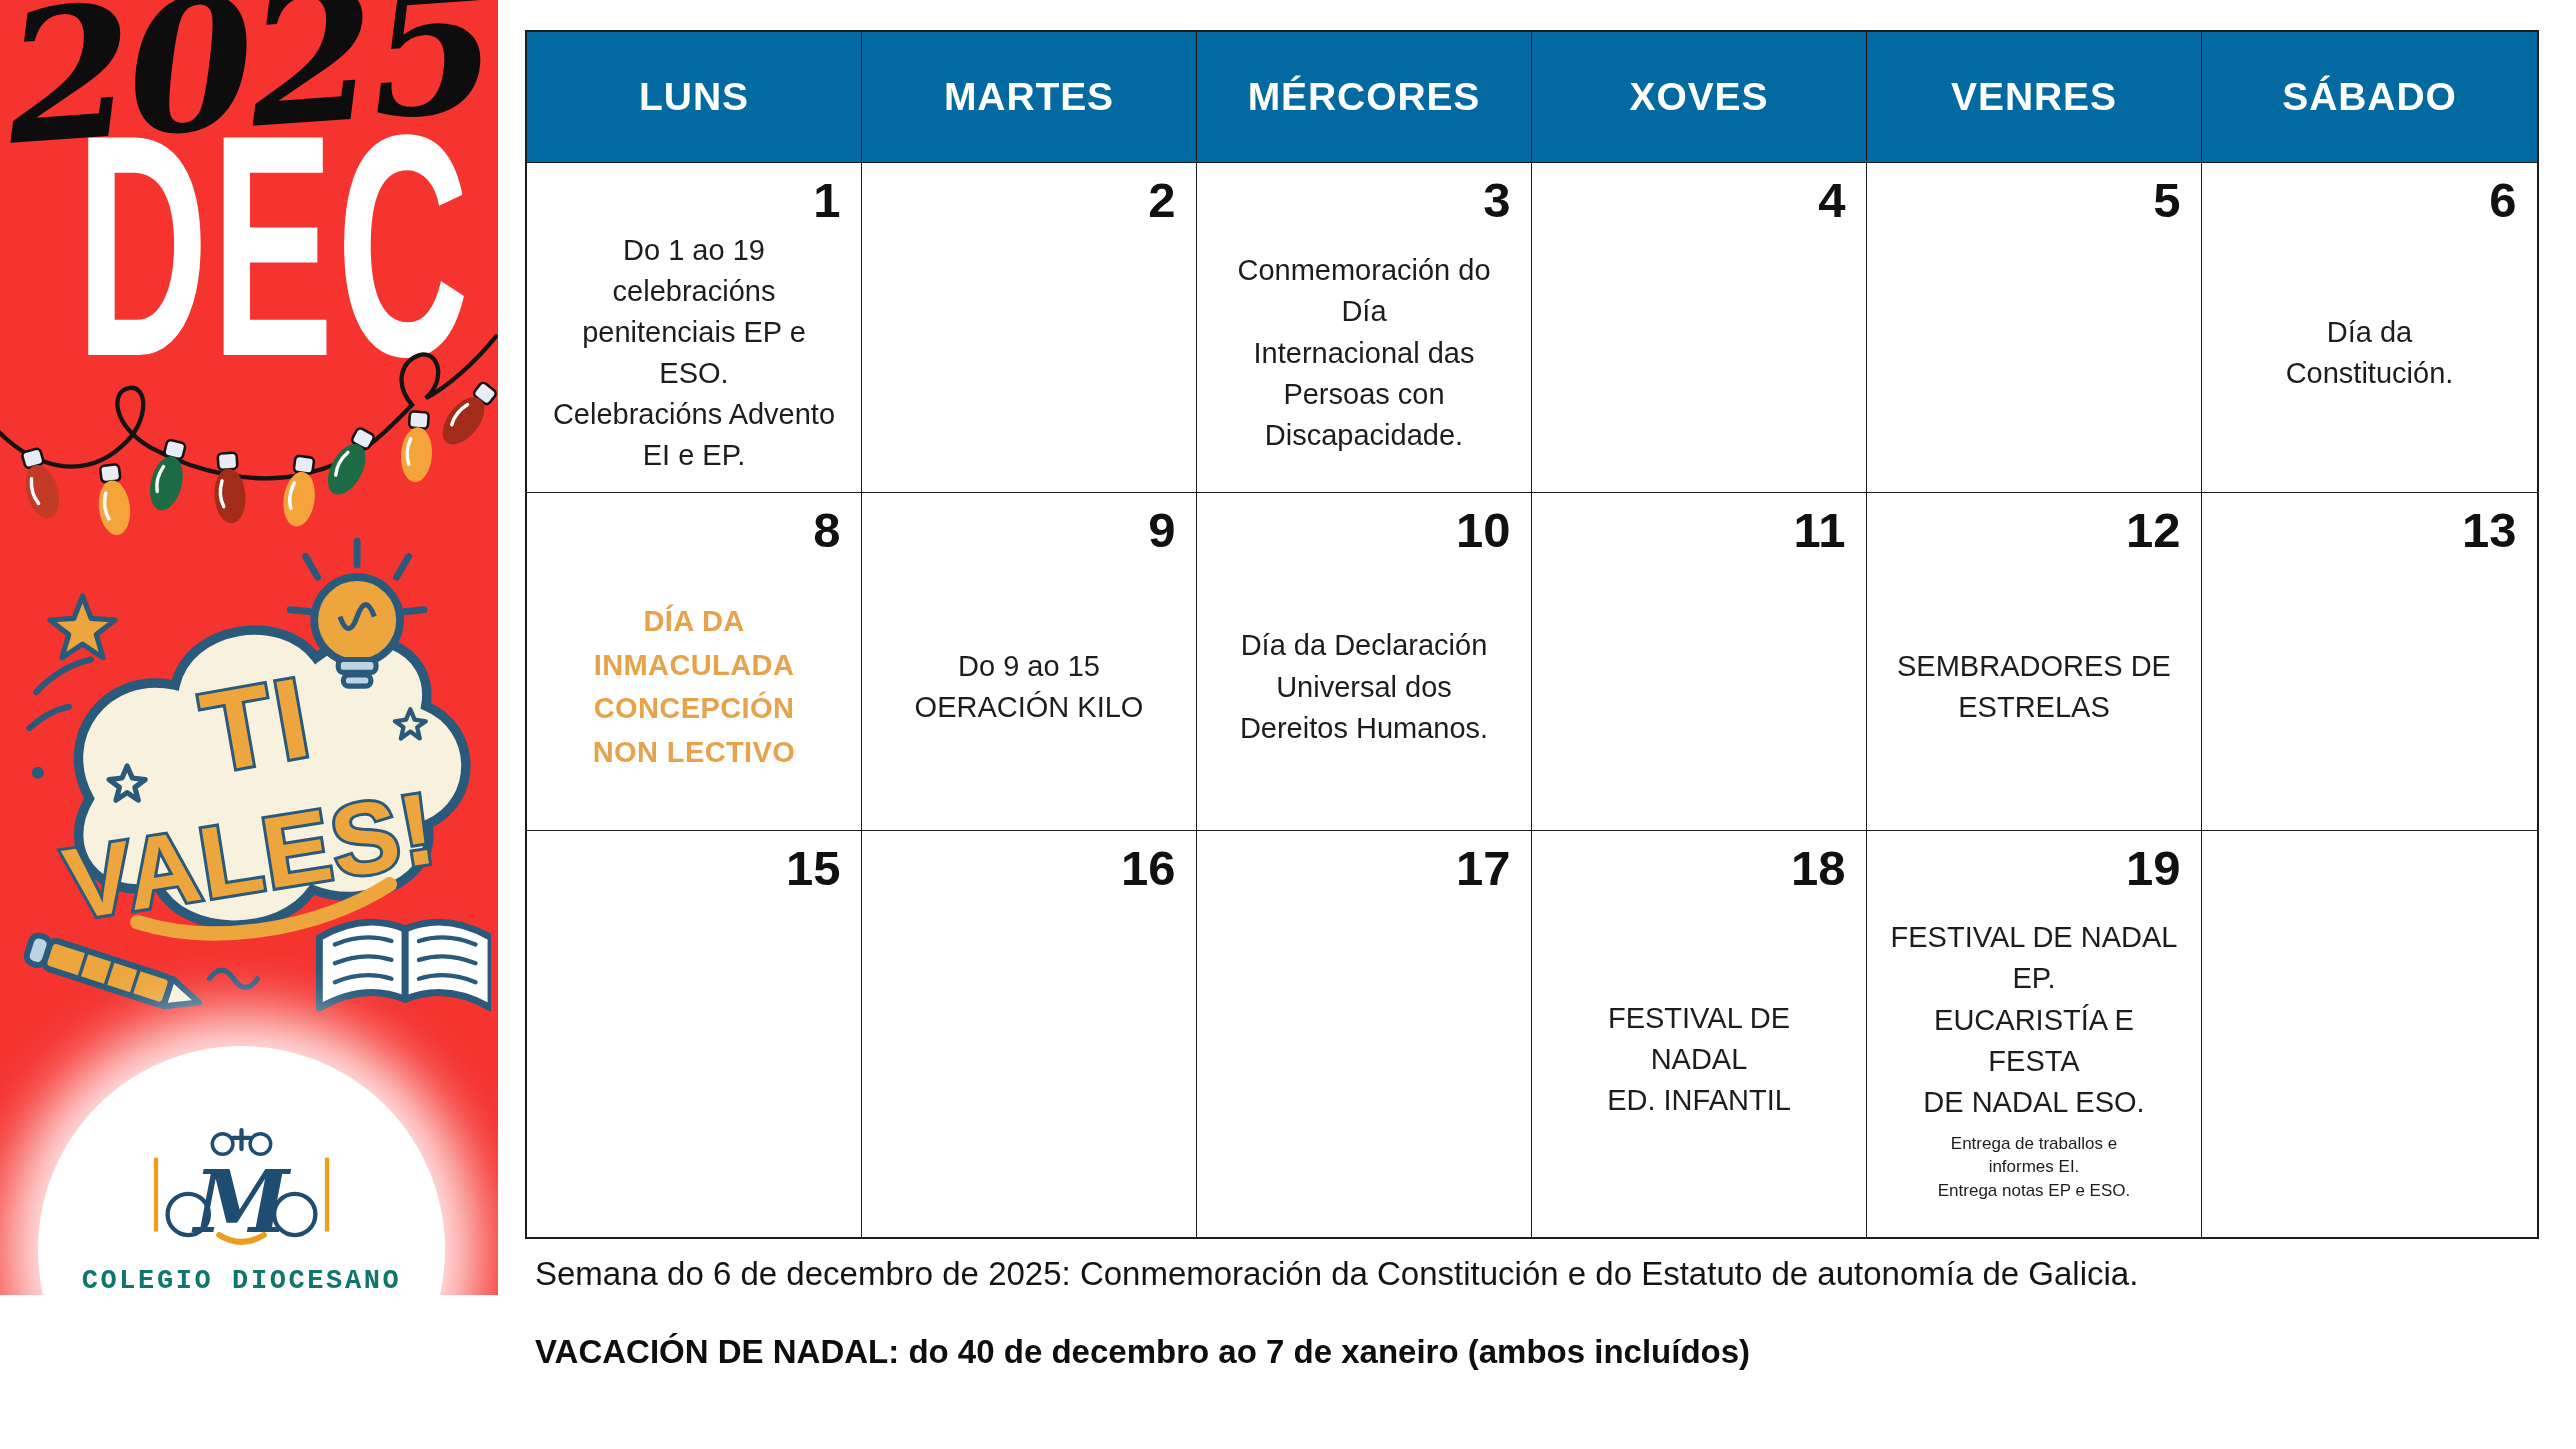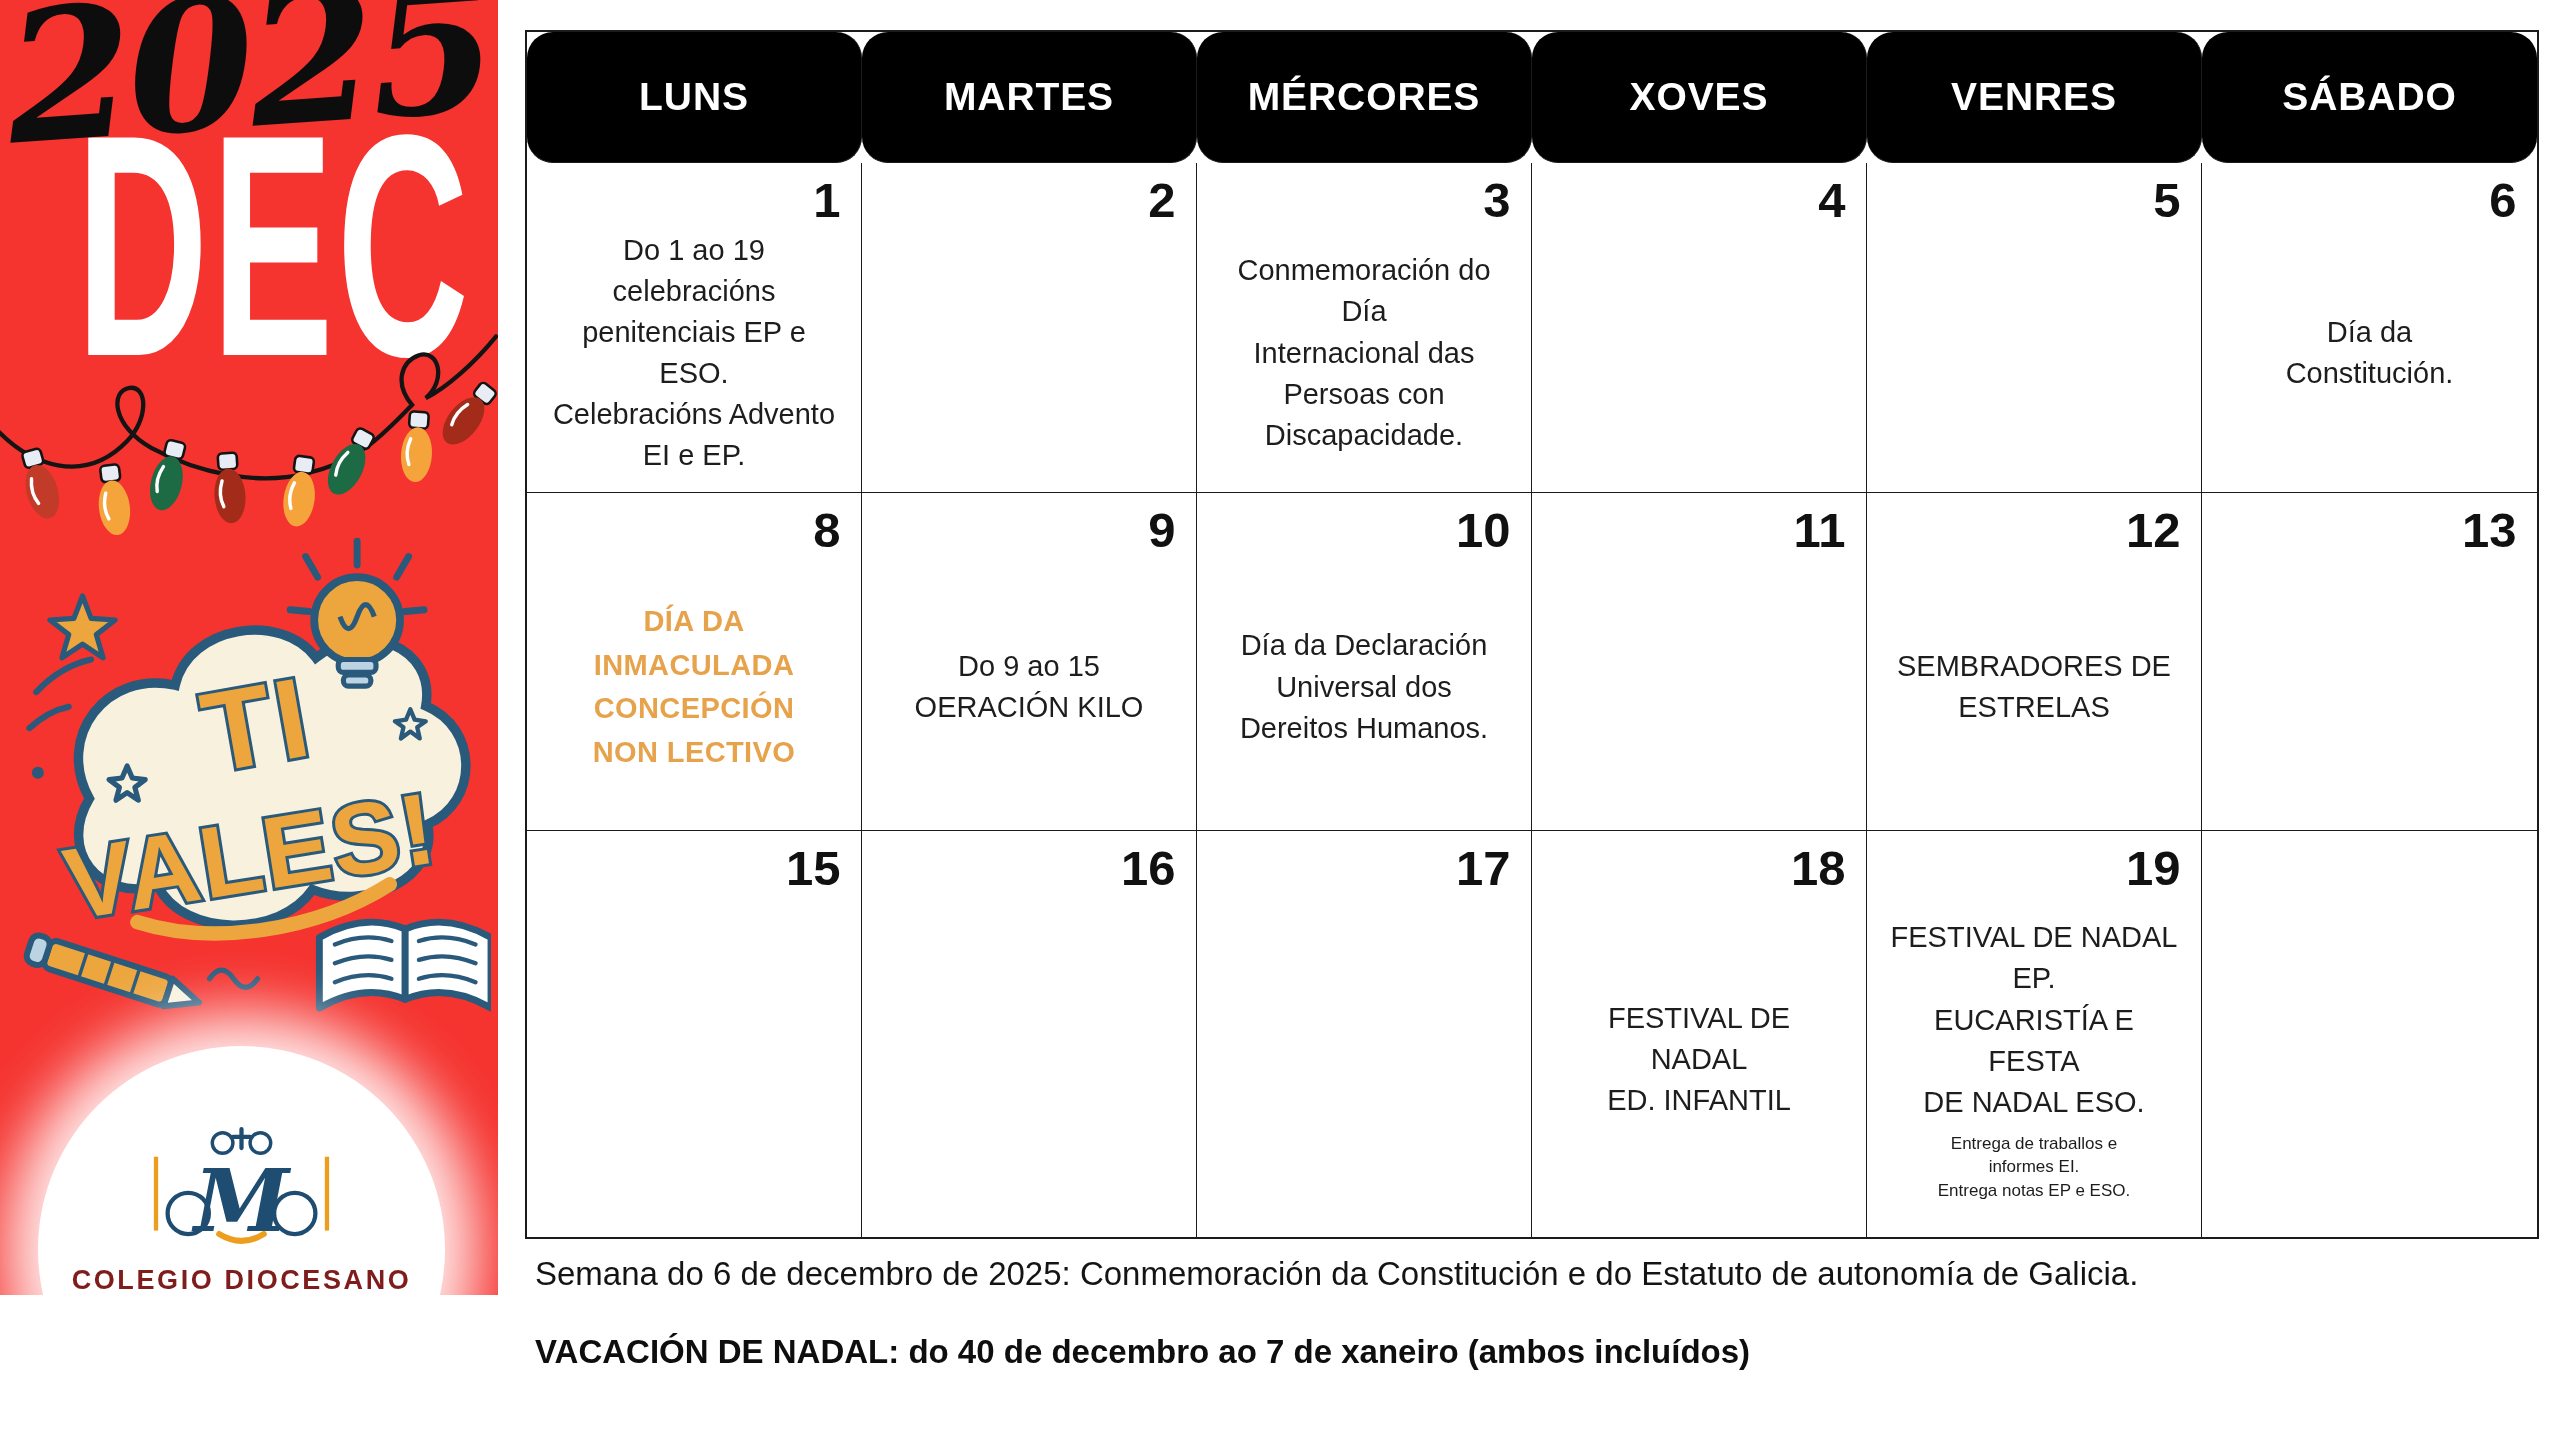--- a/index.html
+++ b/index.html
@@ -24,39 +24,39 @@
     letter-spacing:5.2px;transform:scaleX(0.58);transform-origin:left top;z-index:2;
   }
   .lights{position:absolute;left:0;top:302px;width:498px;height:266px;z-index:4;}
   .badge{position:absolute;left:6.9px;top:515px;width:484px;height:507px;z-index:4;}
   .logo-circle{
     position:absolute;left:38px;top:1046px;width:407px;height:407px;border-radius:50%;
     background:#ffffff;box-shadow:0 0 60px 33px rgba(255,255,255,0.9);
     display:flex;flex-direction:column;align-items:center;justify-content:center;
     text-align:center;z-index:5;
   }
-  .logo-l1{font-family:Liberation Sans, sans-serif;font-size:27px;font-weight:bold;
-    color:#7f1d1d;letter-spacing:2.6px;margin-top:12px;}
+  .logo-l1{font-family:Liberation Mono, monospace;font-size:27px;font-weight:bold;
+    color:#0f766e;letter-spacing:2.6px;margin-top:12px;}
   .logo-l2{font-family:"Liberation Serif",serif;font-size:33px;font-weight:bold;
     color:#8b5cf6;letter-spacing:1.7px;margin-top:6.9px;}
   .logo-l3{font-family:"Liberation Serif",serif;font-size:22px;font-weight:bold;
     color:#1F4D72;letter-spacing:4.3px;margin-top:8.6px;text-align:right;}
   
   .calendar{
     position:absolute;left:525px;top:30px;width:2014px;height:1209px;
     display:grid;grid-template-columns:repeat(6,1fr);
     grid-template-rows:131px 330px 338px auto;
     border:2.6px solid #1b1b1b;box-sizing:border-box;background:#ffffff;
   }
   .calendar>div{border-right:1.7px solid #1b1b1b;border-bottom:1.7px solid #1b1b1b;box-sizing:border-box;}
   .calendar>div:nth-child(6n){border-right:none;}
   .calendar>div:nth-child(n+19){border-bottom:none;}
   .wd{
-    background:#000000;color:#ffffff;display:flex;align-items:center;justify-content:center;
-    font-size:39px;font-weight:bold;letter-spacing:0.9px;border-radius:26px;
+    background:#0369a1;color:#ffffff;display:flex;align-items:center;justify-content:center;
+    font-size:39px;font-weight:bold;letter-spacing:0.9px;
   }
   .cell{position:relative;display:flex;flex-direction:column;padding:8.6px 20.6px 13.7px 20.6px;}
   .day-num{align-self:flex-end;font-size:49px;font-weight:bold;line-height:1.15;color:#111111;}
   .cell-body{flex:1;display:flex;flex-direction:column;align-items:center;justify-content:center;gap:8.6px;}
   .event{font-size:29px;line-height:1.42;color:#1d1d1d;text-align:center;white-space:pre-line;}
   .event.orange{color:#E7A24C;font-weight:bold;letter-spacing:0.4px;line-height:1.5;}
   .event.sub{font-size:17px;line-height:1.38;}
   
   .foot1{position:absolute;left:535px;top:1255px;font-size:33px;color:#141414;}
   .foot2{position:absolute;left:535px;top:1333px;font-size:33px;font-weight:bold;color:#0e0e0e;}

